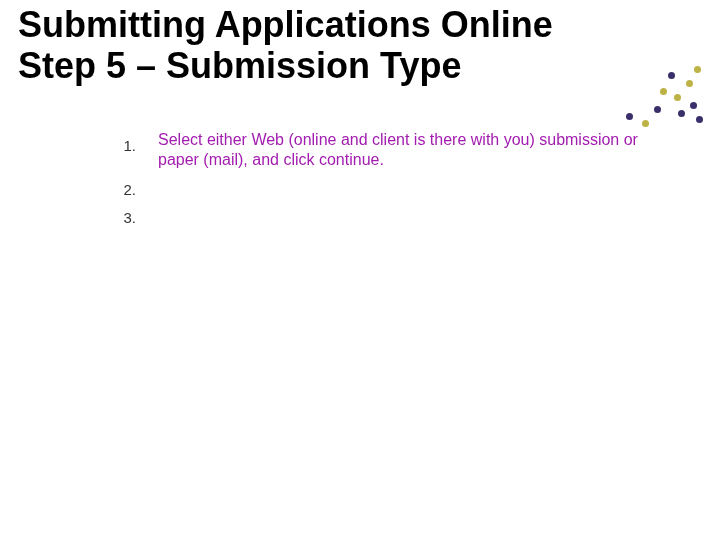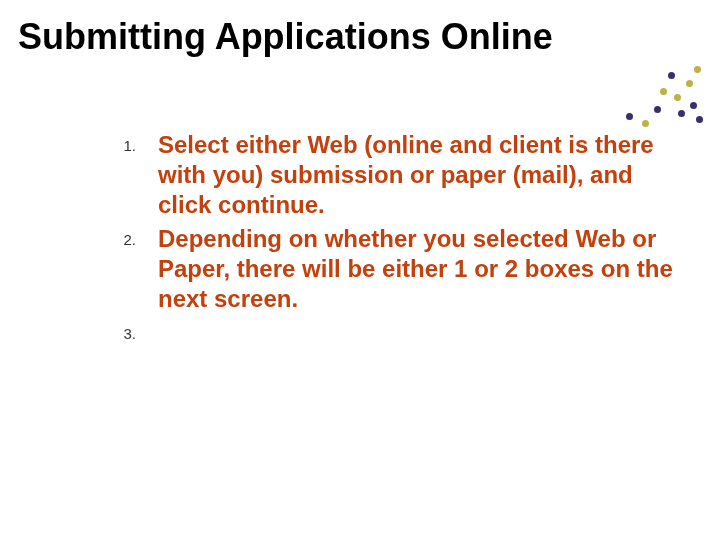--- a/index.html
+++ b/index.html
@@ -15,21 +15,21 @@
   }
   .slide {
     width: 720px;
     height: 540px;
     position: relative;
     box-sizing: border-box;
   }
   .title {
     position: absolute;
     left: 18px;
-    top: 16px;
+    top: 4px;
     right: 20px;
     font-size: 36px;
     font-weight: bold;
     line-height: 1.15;
     color: #000;
   }
   .body {
     position: absolute;
     left: 86px;
     top: 130px;
@@ -45,24 +45,23 @@
     flex: 0 0 50px;
     text-align: right;
     font-size: 15px;
     color: #333;
     padding-top: 7px;
     padding-right: 22px;
     box-sizing: content-box;
   }
   .txt {
     flex: 1;
-    font-size: 24px;
+    font-size: 16px;
     line-height: 1.25;
-    color: #c2410c;
-    font-weight: bold;
+    color: #a21caf;
   }
   .dots {
     position: absolute;
     right: 14px;
     top: 58px;
     width: 90px;
     height: 70px;
   }
   .dot {
     position: absolute;
@@ -71,20 +70,21 @@
     border-radius: 50%;
   }
 </style>
 </head>
 <body>
 
 <div class="slide">
 
   <div class="title">
     <span>Submitting Applications Online</span><br>
+    <span>Step 5 – Submission Type</span>
   </div>
 
   <div class="dots" id="dots">
       <span class="dot" style="left: 10px; top: 55px; background: rgb(58, 46, 107);"></span>
       <span class="dot" style="left: 26px; top: 62px; background: rgb(189, 178, 69);"></span>
       <span class="dot" style="left: 38px; top: 48px; background: rgb(58, 46, 107);"></span>
       <span class="dot" style="left: 44px; top: 30px; background: rgb(189, 178, 69);"></span>
       <span class="dot" style="left: 52px; top: 14px; background: rgb(58, 46, 107);"></span>
       <span class="dot" style="left: 58px; top: 36px; background: rgb(189, 178, 69);"></span>
       <span class="dot" style="left: 62px; top: 52px; background: rgb(58, 46, 107);"></span>
@@ -94,20 +94,19 @@
       <span class="dot" style="left: 80px; top: 58px; background: rgb(58, 46, 107);"></span>
     </div>
 
   <div class="body">
     <div class="item">
       <div class="num">1.</div>
       <div class="txt">Select either Web (online and client is there with you) submission or paper (mail), and click continue.</div>
     </div>
     <div class="item">
       <div class="num">2.</div>
-      <div class="txt">Depending on whether you selected Web or Paper, there will be either 1 or 2 boxes on the next screen.</div>
     </div>
     <div class="item">
       <div class="num">3.</div>
     </div>
   </div>
 
 </div>
 
 </body></html>

